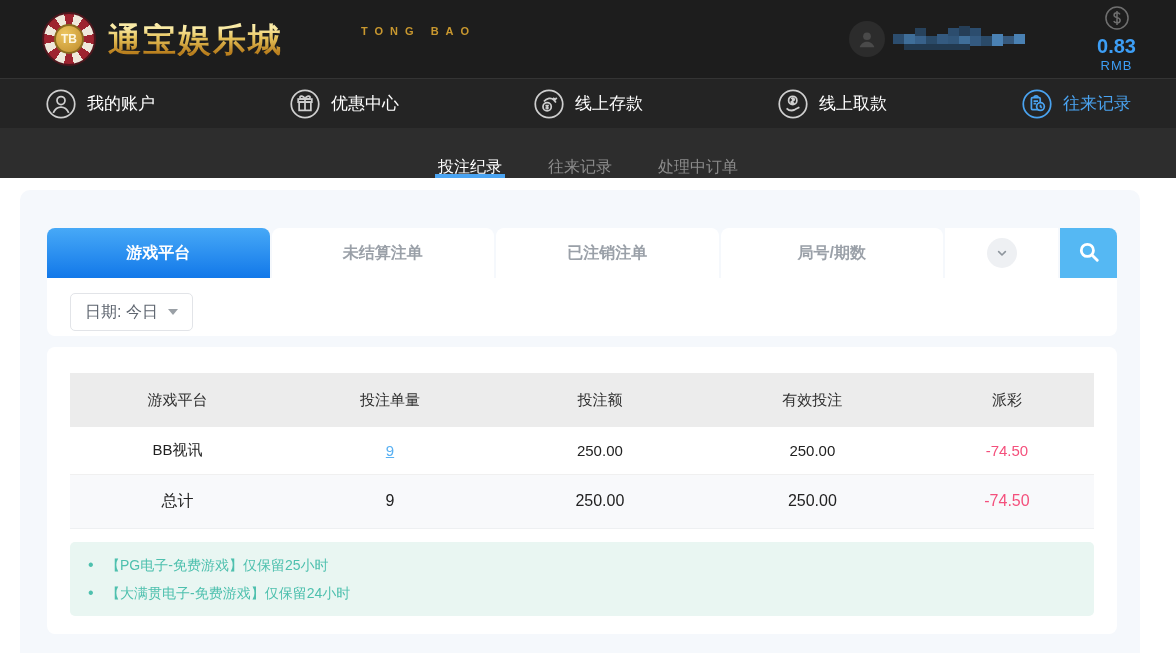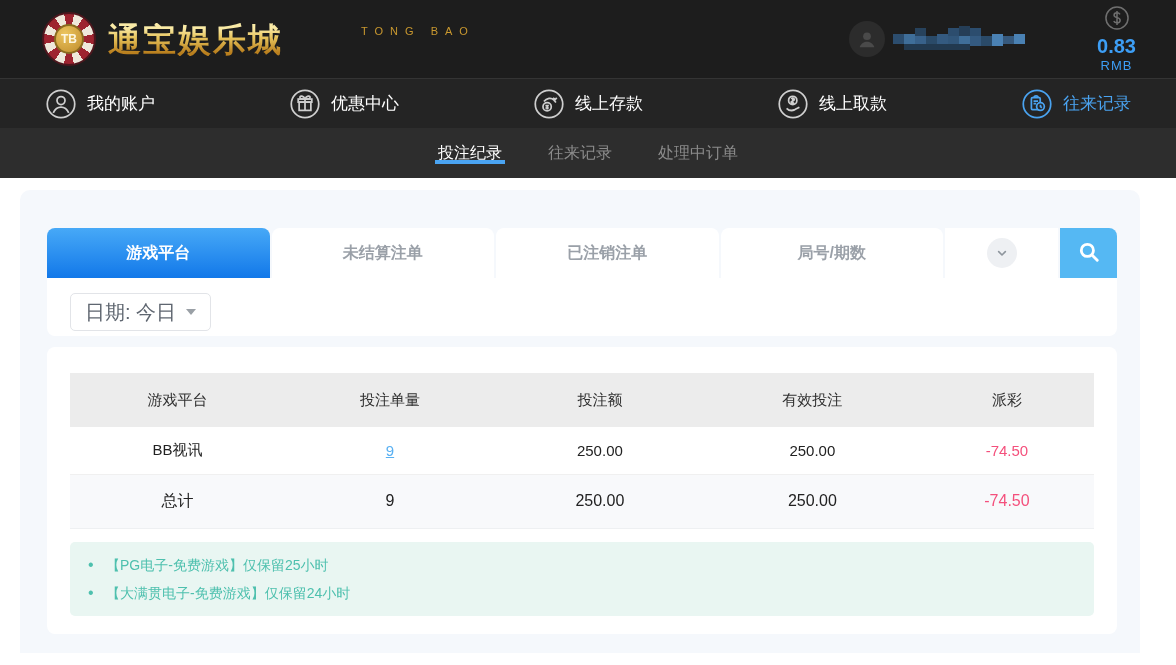--- a/index.html
+++ b/index.html
@@ -14,21 +14,21 @@
     background:repeating-conic-gradient(from -11deg,#9e2430 0 22.5deg,#efe8db 22.5deg 45deg);
     border:2px solid #4d161d; display:flex; align-items:center; justify-content:center; }
   .chip-inner { width:30px; height:30px; border-radius:50%;
     background:radial-gradient(circle at 35% 30%,#ecc55e,#c08c2c);
     border:2px solid #8a6b1f; color:#fdf6e0; font-size:12px; font-weight:bold;
     display:flex; align-items:center; justify-content:center; }
   .logo-text { display:flex; flex-direction:row; line-height:1; }
   .logo-title { font-size:33px; font-weight:bold; letter-spacing:2px;
     background:linear-gradient(180deg,#f9eaa6 15%,#e7c35b 45%,#b97f1e 90%);
     -webkit-background-clip:text; background-clip:text; color:transparent; }
-  .logo-sub { font-size:11px; font-weight:normal; letter-spacing:7px; color:#c9982f;
+  .logo-sub { font-size:11px; font-weight:bold; letter-spacing:7px; color:#c9982f;
     margin:3px 0 0 78px; }
   .header-right { margin-left:auto; display:flex; align-items:center; gap:72px; }
   .user { display:flex; align-items:center; gap:8px; cursor:pointer; }
   .avatar { width:36px; height:36px; border-radius:50%; background:#2c2c2c;
     display:flex; align-items:center; justify-content:center; color:#4a4a4a; }
   .balance { display:flex; align-items:center; gap:0; cursor:pointer;flex-direction:column; }
   .balance .amount { color:#3d9ef5; font-size:20px; font-weight:bold; }
   .balance .currency { color:#3d9ef5; font-size:13px; letter-spacing:1px; }
 
   
@@ -36,21 +36,21 @@
     display:flex; align-items:center; justify-content:space-between; padding:0 45px; }
   .nav-item { display:flex; align-items:center; gap:10px; color:#fff; font-size:17px;
     cursor:pointer; text-decoration:none; position:relative; }
   .nav-item .nav-icon { display:flex; color:#cfcfcf; }
   .nav-item.active { color:#4aa3f0; }
   .nav-item.active .nav-icon { color:#4aa3f0; }
   .dot { position:absolute; top:-4px; right:-12px; width:8px; height:8px;
     border-radius:50%; background:#f0608c; }
 
   
-  .subnav { height:50px; background:#2d2d2d; display:flex; align-items:center;
+  .subnav { height:50px; background:#2d2d2d; display:flex; align-items:flex-end;
     justify-content:center; gap:46px; }
   .subtab { display:flex; align-items:center; color:#8b8b8b; font-size:16px;
     cursor:pointer; position:relative; }
   .subtab.active { color:#fff; }
   .subtab.active::after { content:""; position:absolute; left:-3px; right:-3px;
     bottom:0; height:4px; background:#4aa4f2; }
 
   
   .panel { margin:12px 36px 0 20px; width:1120px; height:463px;
     background:#f5f8fc; border-radius:10px 10px 0 0; padding:38px 23px 0 27px; }
@@ -64,21 +64,21 @@
     justify-content:center; cursor:pointer; }
   .chev-circle { width:30px; height:30px; border-radius:50%; background:#eef0f3;
     display:flex; align-items:center; justify-content:center; color:#8e959d; }
   .search-btn { flex:0 0 57px; border:none; background:#55b8f3; color:#fff;
     border-radius:0 8px 0 0; display:flex; align-items:center; justify-content:center;
     cursor:pointer; }
   .filter-row { background:#fff; border-radius:0 0 8px 8px; padding:15px 23px 20px;
     height:58px; }
   .date-select { display:inline-flex; align-items:center; gap:10px; height:38px;
     padding:0 14px; border:1px solid #e2e4e8; border-radius:5px; background:#fff;
-    color:#5f6670; font-size:20px; cursor:pointer; }
+    color:#5f6670; font-size:16px; cursor:pointer; }
   .caret { width:0; height:0; border-left:5px solid transparent;
     border-right:5px solid transparent; border-top:6px solid #9aa0a6; }
 
   .card2 { margin-top:11px; background:#fff; border-radius:8px;
     padding:26px 23px 18px; }
   table { width:100%; border-collapse:collapse; table-layout:fixed; }
   col.c1{width:21%} col.c2{width:20.5%} col.c3{width:20.5%} col.c4{width:21%} col.c5{width:17%}
   thead th { background:#ececec; height:54px; font-size:15px; font-weight:normal;
     color:#2f2f2f; text-align:center; }
   tbody td { text-align:center; font-size:15px; color:#222; }

